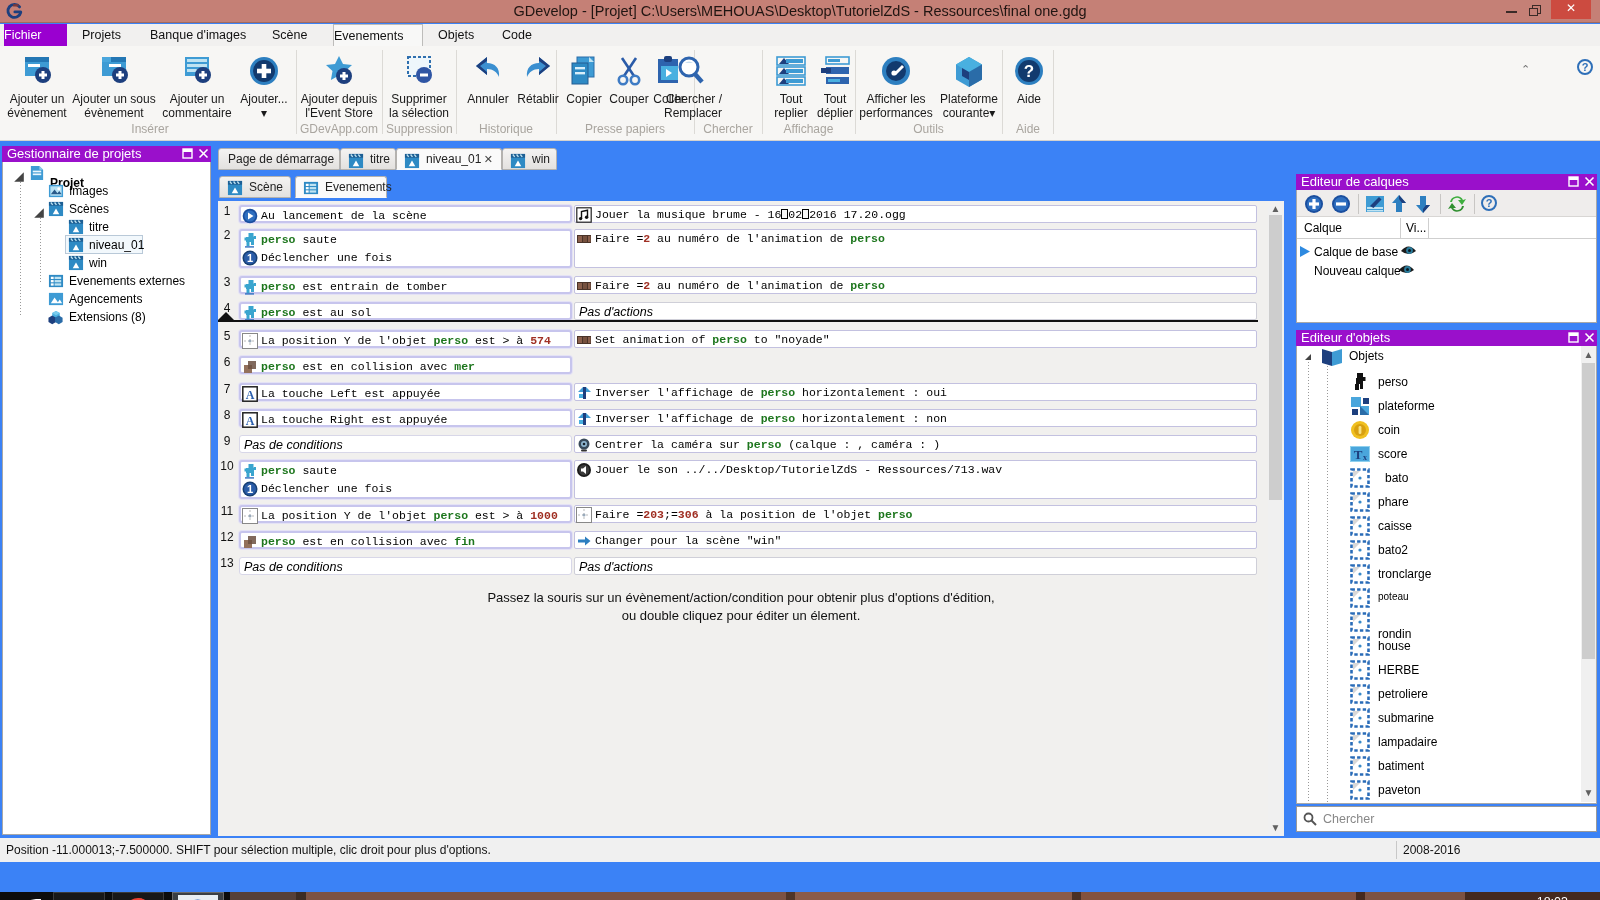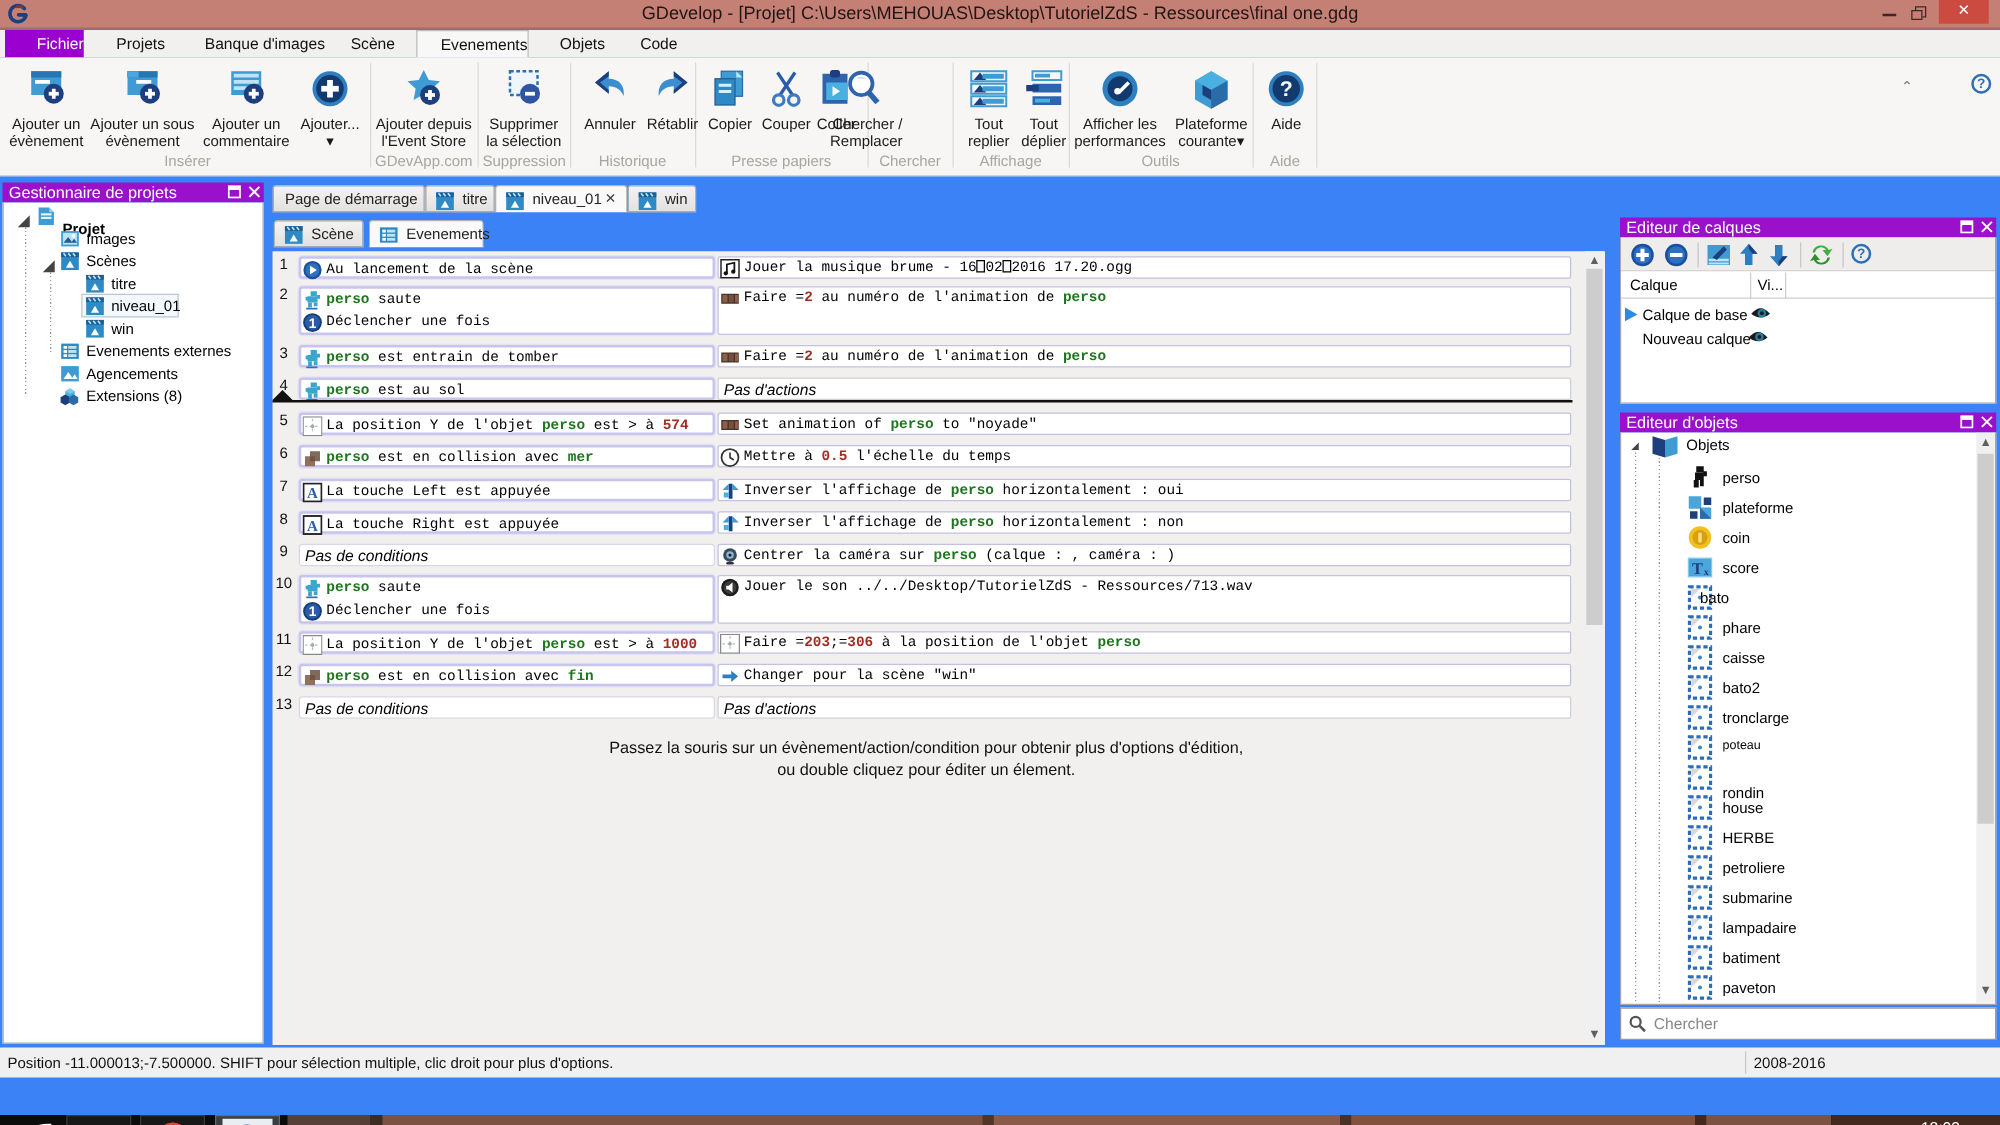--- a/index.html
+++ b/index.html
@@ -10,21 +10,21 @@
 #titlebar { position:absolute; left:0; top:0; width:1600px; height:23px; background:#c58076; border-bottom:1px solid #9f6a60; }
 #titletext { position:absolute; left:0; top:3px; width:1600px; text-align:center; font-size:14.5px; color:#201512; }
 #closebtn { position:absolute; left:1551px; top:0; width:40px; height:19px; background:#cc4b40; }
 #closebtn:after { content:"✕"; position:absolute; left:0; top:1px; width:40px; text-align:center; color:#fff; font-size:12px; }
 .minico { position:absolute; left:1506px; top:11px; width:11px; height:2px; background:#3a2a27; }
 .maxico { position:absolute; left:1532px; top:5px; width:9px; height:9px; border:1px solid #3a2a27; background:transparent; }
 .maxico2 { position:absolute; left:1529px; top:8px; width:9px; height:8px; border:1px solid #3a2a27; background:#c58076; }
 
 
 #menubar { position:absolute; left:0; top:24px; width:1600px; height:22px; background:#f1f0ef; }
-.menutab { position:absolute; top:0; height:22px; font-size:12.5px; color:#111; text-align:right; line-height:22px; }
+.menutab { position:absolute; top:0; height:22px; font-size:12.5px; color:#111; text-align:left; line-height:22px; }
 #tab-fichier { left:4px; width:63px; background:#9a00d0; color:#fff; }
 #tab-even { background:#f8f8f7; border:1px solid #bdbcba; border-bottom:none; }
 
 
 #ribbon { position:absolute; left:0; top:46px; width:1600px; height:95px; background:#f7f6f4; border-bottom:1px solid #d5d2ce; }
 .rsep { position:absolute; top:4px; width:1px; height:84px; background:#dcdad6; }
 .rbtn { position:absolute; top:8px; text-align:center; font-size:12px; color:#1a1a1a; }
 .rbtn .ric { margin:0 auto 4px auto; width:34px; height:34px; position:relative; }
 .rlabel { position:absolute; top:76px; text-align:center; font-size:12px; color:#a9a59f; }
 .helpround { position:absolute; width:16px; height:16px; border-radius:50%; border:2px solid #2e6fb8; color:#2e6fb8; font-size:11px; font-weight:bold; text-align:center; line-height:13px; }
@@ -525,26 +525,20 @@
             <rect x="12" y="5" width="2.5" height="6" fill="#8a5f4b"></rect>
           </svg>Set animation of <span class="gk">perso</span> to "noyade"</div>
       </div>
       <div class="rownum" style="left:0px;top:154px;">6</div>
       <div class="cbox" style="top:155px;height:18px;">
         <div class="evline"><svg class="eico" viewBox="0 0 16 16" width="16" height="16">
             <rect x="2" y="6" width="8" height="8" fill="#93705c"></rect>
             <rect x="6" y="2" width="8" height="8" fill="#6b4f41" opacity="0.85"></rect>
           </svg><span class="gk">perso</span> est en collision avec <span class="gk">mer</span></div>
       </div>
-      <div class="abox" style="top:155px;height:18px;">
-        <div class="evline"><svg class="eico" viewBox="0 0 16 16" width="16" height="16">
-            <circle cx="8" cy="8" r="6.8" fill="#fff" stroke="#333" stroke-width="1.4"></circle>
-            <path d="M8 4 v4 l3 2" stroke="#333" stroke-width="1.3" fill="none"></path>
-          </svg>Mettre à <span class="rk">0.5</span> l'échelle du temps</div>
-      </div>
       <div class="rownum" style="left:0px;top:181px;">7</div>
       <div class="cbox" style="top:182px;height:18px;">
         <div class="evline"><svg class="eico" viewBox="0 0 16 16" width="16" height="16">
             <rect x="0.8" y="0.8" width="14.4" height="14.4" fill="#fff" stroke="#222" stroke-width="1.5"></rect>
             <text x="8" y="12.5" font-size="12" font-weight="bold" fill="#2b5fae" text-anchor="middle" font-family="Liberation Serif">A</text>
           </svg>La touche Left est appuyée</div>
       </div>
       <div class="abox" style="top:182px;height:18px;">
         <div class="evline"><svg class="eico" viewBox="0 0 16 16" width="16" height="16">
             <rect x="7" y="2" width="3" height="12" fill="#1d3f7e"></rect>
@@ -766,21 +760,21 @@
         <rect x="0.5" y="2.5" width="19" height="15" fill="#4aa6dc" stroke="#8fd0ee"></rect>
         <text x="8" y="15" font-size="13" font-weight="bold" fill="#1d3f7e" text-anchor="middle" font-family="Liberation Serif">T</text>
         <text x="15" y="16" font-size="8" font-weight="bold" fill="#1d3f7e" text-anchor="middle" font-family="Liberation Serif">x</text>
       </svg>
       <div style="position:absolute;left:81px;top:101px;font-size:12px;">score</div>
       <svg style="position:absolute;left:53px;top:122px;" width="20" height="20" viewBox="0 0 20 20">
         <rect x="1.5" y="1.5" width="17" height="17" fill="#fff" stroke="#2a6cb8" stroke-width="2.6" stroke-dasharray="3.4 2.2"></rect>
         <path d="M3 3 h7 l-7 7z" fill="#d8d8d8"></path>
         <circle cx="10" cy="10" r="1.6" fill="#3a8ac8"></circle>
       </svg>
-      <div style="position:absolute;left:63px;top:125px;font-size:12px;text-align:center;">bato</div>
+      <div style="position:absolute;left:88px;top:125px;font-size:12px;text-align:center;">bato</div>
       <svg style="position:absolute;left:53px;top:146px;" width="20" height="20" viewBox="0 0 20 20">
         <rect x="1.5" y="1.5" width="17" height="17" fill="#fff" stroke="#2a6cb8" stroke-width="2.6" stroke-dasharray="3.4 2.2"></rect>
         <path d="M3 3 h7 l-7 7z" fill="#d8d8d8"></path>
         <circle cx="10" cy="10" r="1.6" fill="#3a8ac8"></circle>
       </svg>
       <div style="position:absolute;left:81px;top:149px;font-size:12px;">phare</div>
       <svg style="position:absolute;left:53px;top:170px;" width="20" height="20" viewBox="0 0 20 20">
         <rect x="1.5" y="1.5" width="17" height="17" fill="#fff" stroke="#2a6cb8" stroke-width="2.6" stroke-dasharray="3.4 2.2"></rect>
         <path d="M3 3 h7 l-7 7z" fill="#d8d8d8"></path>
         <circle cx="10" cy="10" r="1.6" fill="#3a8ac8"></circle>

